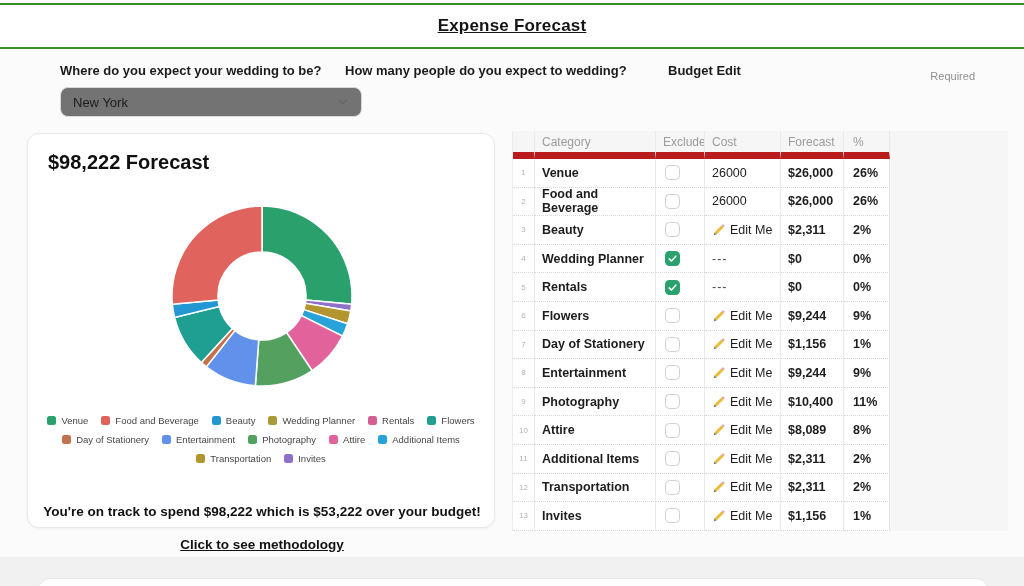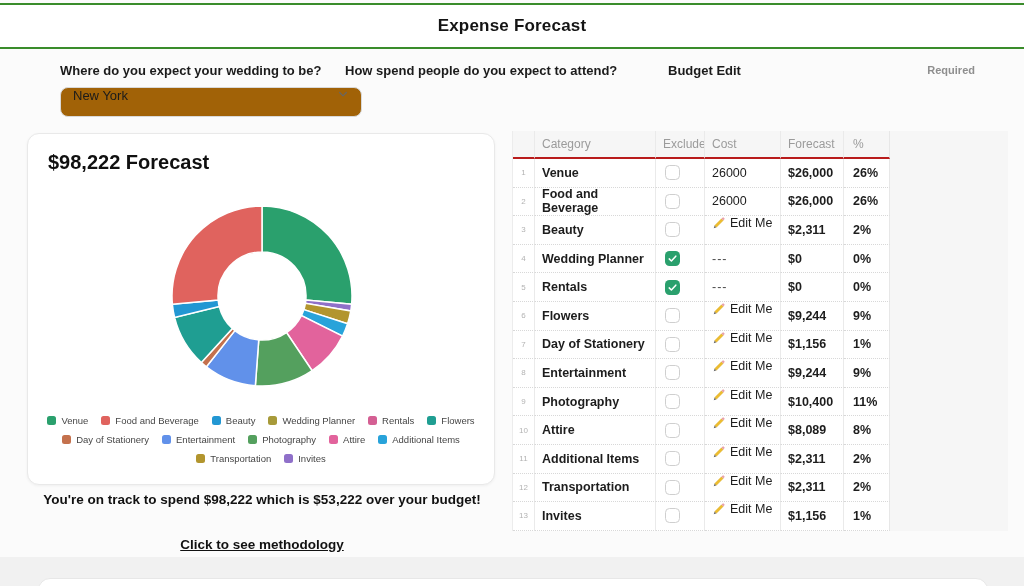--- a/index.html
+++ b/index.html
@@ -10,39 +10,39 @@
     font-family: "Liberation Sans", sans-serif;
     color: #1c1c1c;
   }
   
   .header {
     position: absolute; top: 3px; left: 0; width: 1024px; height: 46px;
     background: #fff;
     border-top: 2px solid #3a8c2b; border-bottom: 2px solid #3a8c2b;
     display: flex; align-items: center; justify-content: center;
   }
-  .h-title { font-size: 17px; font-weight: 700; color: #141414; letter-spacing: .2px; }
+  .h-title { font-size: 17px; font-weight: 700; color: #141414; letter-spacing: .2px; text-decoration: underline; }
 
   
   .form-group { position: absolute; top: 63px; }
   .fg1 { left: 28px;  width: 302px; margin-left: 32px; }
   .fg2 { left: 345px; width: 311px; }
   .fg3 { left: 668px; width: 307px; }
   .form-label { display: block; font-size: 13px; font-weight: 700; color: #1b1b1b; margin-bottom: 9px; }
-  .required { position: absolute; right: 0; top: 1px; font-size: 11px; font-weight: 700; color: #8e8e8e; margin-left: 32px; }
+  .required { position: absolute; right: 0; top: 7px; font-size: 11px; font-weight: 400; color: #8e8e8e; margin-left: 32px; }
   .select {
-    height: 30px; background: #a16207; border: 1px solid #d9d9d9; border-radius: 8px;
-    display: flex; align-items: flex-start; justify-content: space-between;
+    height: 30px; background: #737373; border: 1px solid #d9d9d9; border-radius: 8px;
+    display: flex; align-items: center; justify-content: space-between;
     padding: 0 12px; font-size: 13px; color: #1b1b1b; cursor: pointer;
   }
   .chev { display: flex; align-items: center; }
 
   
   .card {
-    position: absolute; left: 27px; top: 133px; width: 468px; height: 352px;
+    position: absolute; left: 27px; top: 133px; width: 468px; height: 395px;
     background: #fff; border: 1px solid #e9e9e9; border-radius: 12px;
     box-shadow: 0 1px 3px rgba(0,0,0,.05);
   }
   .card-title { position: absolute; left: 20px; top: 17px; font-size: 20px; font-weight: 700; color: #101010; }
   .donut-svg { position: absolute; left: 134px; top: 62px; width: 200px; height: 200px; }
   .legend {
     position: absolute; left: 6px; right: 6px; top: 281px;
     display: flex; flex-wrap: wrap; justify-content: center;
     column-gap: 13px; row-gap: 8px;
   }
@@ -50,43 +50,43 @@
   .swatch { width: 9px; height: 9px; border-radius: 2.5px; flex: 0 0 auto; }
 
   
   .table-wrap {
     position: absolute; left: 512px; top: 131px; width: 496px; height: 400px;
     background: #f6f6f6; border-left: 1px solid #ececec; font-size: 12.5px;
   }
   .t-header { display: flex; height: 28px; color: #9b9b9b; font-size: 12px; }
   .t-row { display: flex; height: 28.6px; width: 377px; background: #fff; }
   .tc { display: flex; align-items: center; padding-left: 7px; border-right: 1px solid #eaeaea; overflow: hidden; }
-  .t-header .tc { border-bottom: 2px solid #b91c1c; background: #f6f6f6; }
+  .t-header .tc { border-bottom: 7px solid #b91c1c; background: #f6f6f6; }
   .t-row .tc { border-bottom: 1px dotted #d8d8d8; }
   .c-num  { width: 22px; justify-content: center; padding: 0; }
   .c-cat  { width: 121px; }
   .c-exc  { width: 49px; }
   .c-cost { width: 76px; gap: 4px; }
   .c-fore { width: 63px; }
   .c-pct  { width: 46px; padding-left: 9px; border-right: 1px solid #e7e7e7; }
   .t-row .c-num { color: #b3b3b3; font-size: 8px; }
   .t-row .c-cat, .t-row .c-fore, .t-row .c-pct { font-weight: 700; color: #1d1d1d; }
   .t-row .c-cost { color: #1d1d1d; }
   .dash { color: #4a4a4a; letter-spacing: 1px; }
   .cb {
     width: 15px; height: 15px; border-radius: 4.5px; border: 1.5px solid #cfcfcf;
     background: #fff; margin-left: 2px; cursor: pointer;
     display: flex; align-items: center; justify-content: center;
   }
   .cb.checked { border: none; background: #2aa06d; }
-  .edit-btn { display: flex; align-items: flex-start; gap: 4px; cursor: pointer; }
+  .edit-btn { display: flex; align-items: center; gap: 4px; cursor: pointer; }
 
   
   .summary {
-    position: absolute; left: 0; top: 492px; width: 524px; text-align: center;
+    position: absolute; left: 0; top: 504px; width: 524px; text-align: center;
     font-size: 13.5px; font-weight: 700; color: #111;
   }
   .methodology {
     position: absolute; left: 0; top: 537px; width: 524px; text-align: center;
     font-size: 13.5px; font-weight: 700; color: #111; text-decoration: underline; cursor: pointer;
   }
 
   
   .bottom-strip { position: absolute; left: 0; top: 557px; width: 1024px; height: 29px; background: #f1f1f1; }
   .bottom-card {
@@ -107,21 +107,21 @@
     <span>New York</span>
     <span class="chev">
       <svg width="12" height="12" viewBox="0 0 16 16">
           <path d="M3.5 6 L8 10.5 L12.5 6" stroke="#666" stroke-width="1.6" fill="none" stroke-linecap="round" stroke-linejoin="round"></path>
         </svg>
     </span>
   </div>
 </div>
 
 <div class="form-group fg2">
-  <span class="form-label">How spend people do you expect to attend?</span>
+  <span class="form-label">How many people do you expect to wedding?</span>
 </div>
 
 <div class="form-group fg3">
   <span class="form-label">Budget Edit</span>
   <span class="required">Required</span>
 </div>
 
 <div class="card">
   <div class="card-title">$98,222 Forecast</div>
   <svg class="donut-svg" id="donut" viewBox="-100 -100 200 200">

